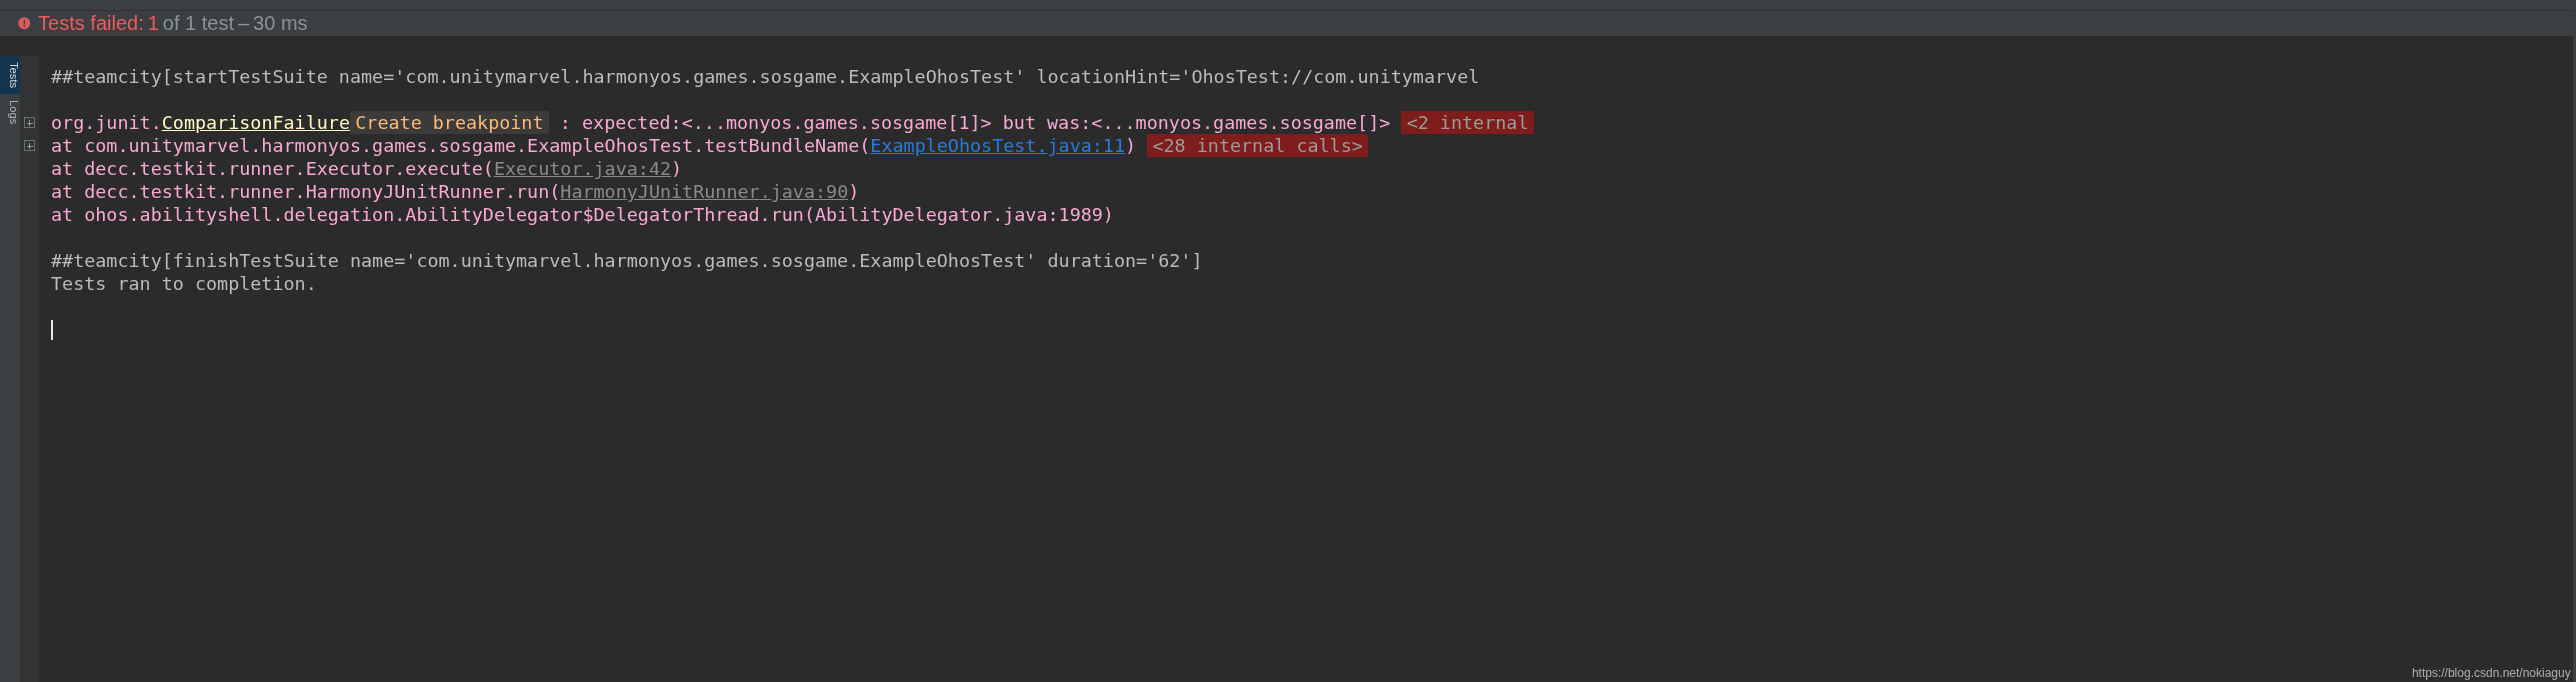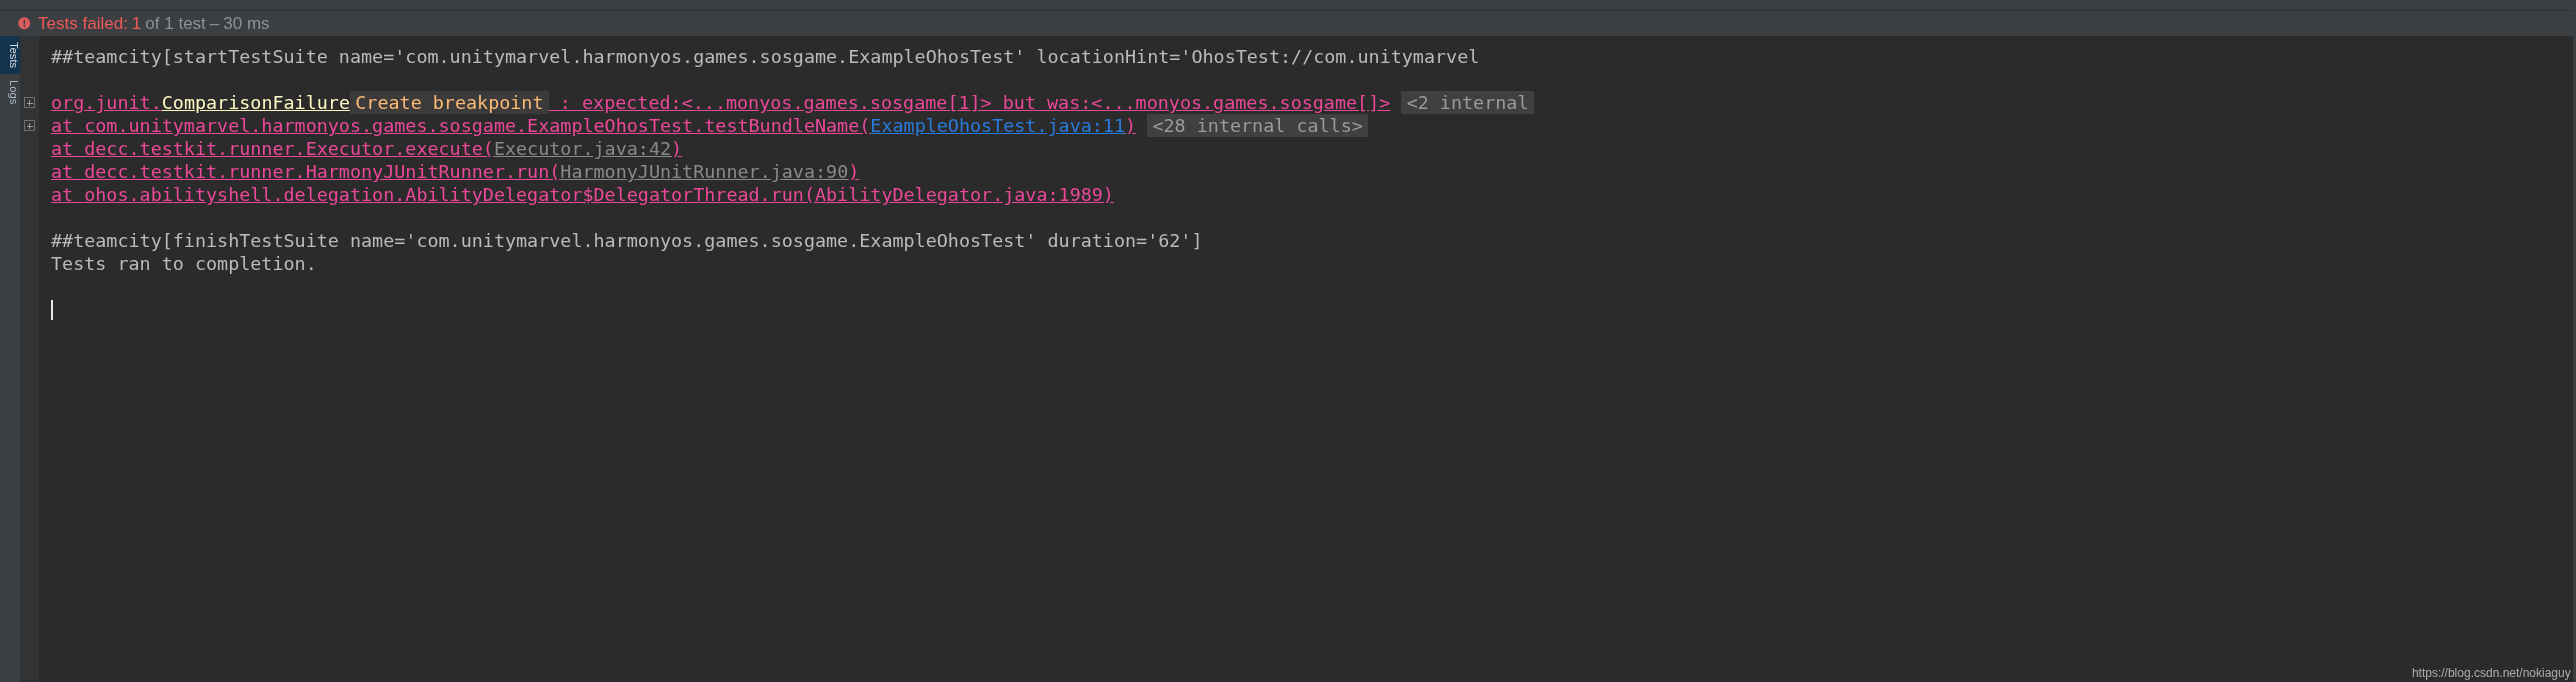--- a/index.html
+++ b/index.html
@@ -33,21 +33,21 @@
 
   
   .status-bar {
     height: 25px;
     flex: none;
     background: #3c3f41;
     display: flex;
     align-items: center;
     padding-left: 17px;
     font-family: "Liberation Sans", sans-serif;
-    font-size: 17px;
+    font-size: 20px;
     white-space: nowrap;
     overflow: hidden;
   }
   .status-icon {
     width: 14.5px;
     height: 14.5px;
     flex: none;
     margin-right: 6.6px;
     display: inline-flex;
     align-items: center;
@@ -55,20 +55,21 @@
   }
   .status-failed { color: #f05a5a; }
   .status-muted  { color: #8f9294; }
   .status-sep { display: inline-block; width: 4px; }
 
   
   .body-row {
     flex: 1 1 auto;
     display: flex;
     min-height: 0;
+    margin-top: 20px;
   }
 
   
   .tool-strip {
     width: 20px;
     flex: none;
     background: #3c3f41;
     display: flex;
     flex-direction: column;
     align-items: stretch;
@@ -140,27 +141,27 @@
     height: 23px;
     line-height: 23px;
     font-size: 18.4px;
     white-space: pre;
     color: #a9b7c6;
     letter-spacing: 0px;
   }
   .line.blank { color: transparent; }
 
   .t-out    { color: #bbbbbb; }
-  .t-err    { color: #ec4899; text-decoration: underline; }
+  .t-err    { color: #f9a8d4; }
   .t-link   { color: #8a8a8a; text-decoration: underline; }
   .t-linkb  { color: #287bde; text-decoration: underline; }
   .t-exc    { color: #fef9c3; text-decoration: underline; }
   .t-chip {
     color: #9b9b9b;
-    background: #404040;
+    background: #7f1d1d;
     padding: 1.3px 5.3px;
     border-radius: 1.3px;
   }
   .t-hint {
     color: #fdba74;
     background: #3b3b3b;
     padding: 1.3px 5.3px;
     border-radius: 1.3px;
   }
 

